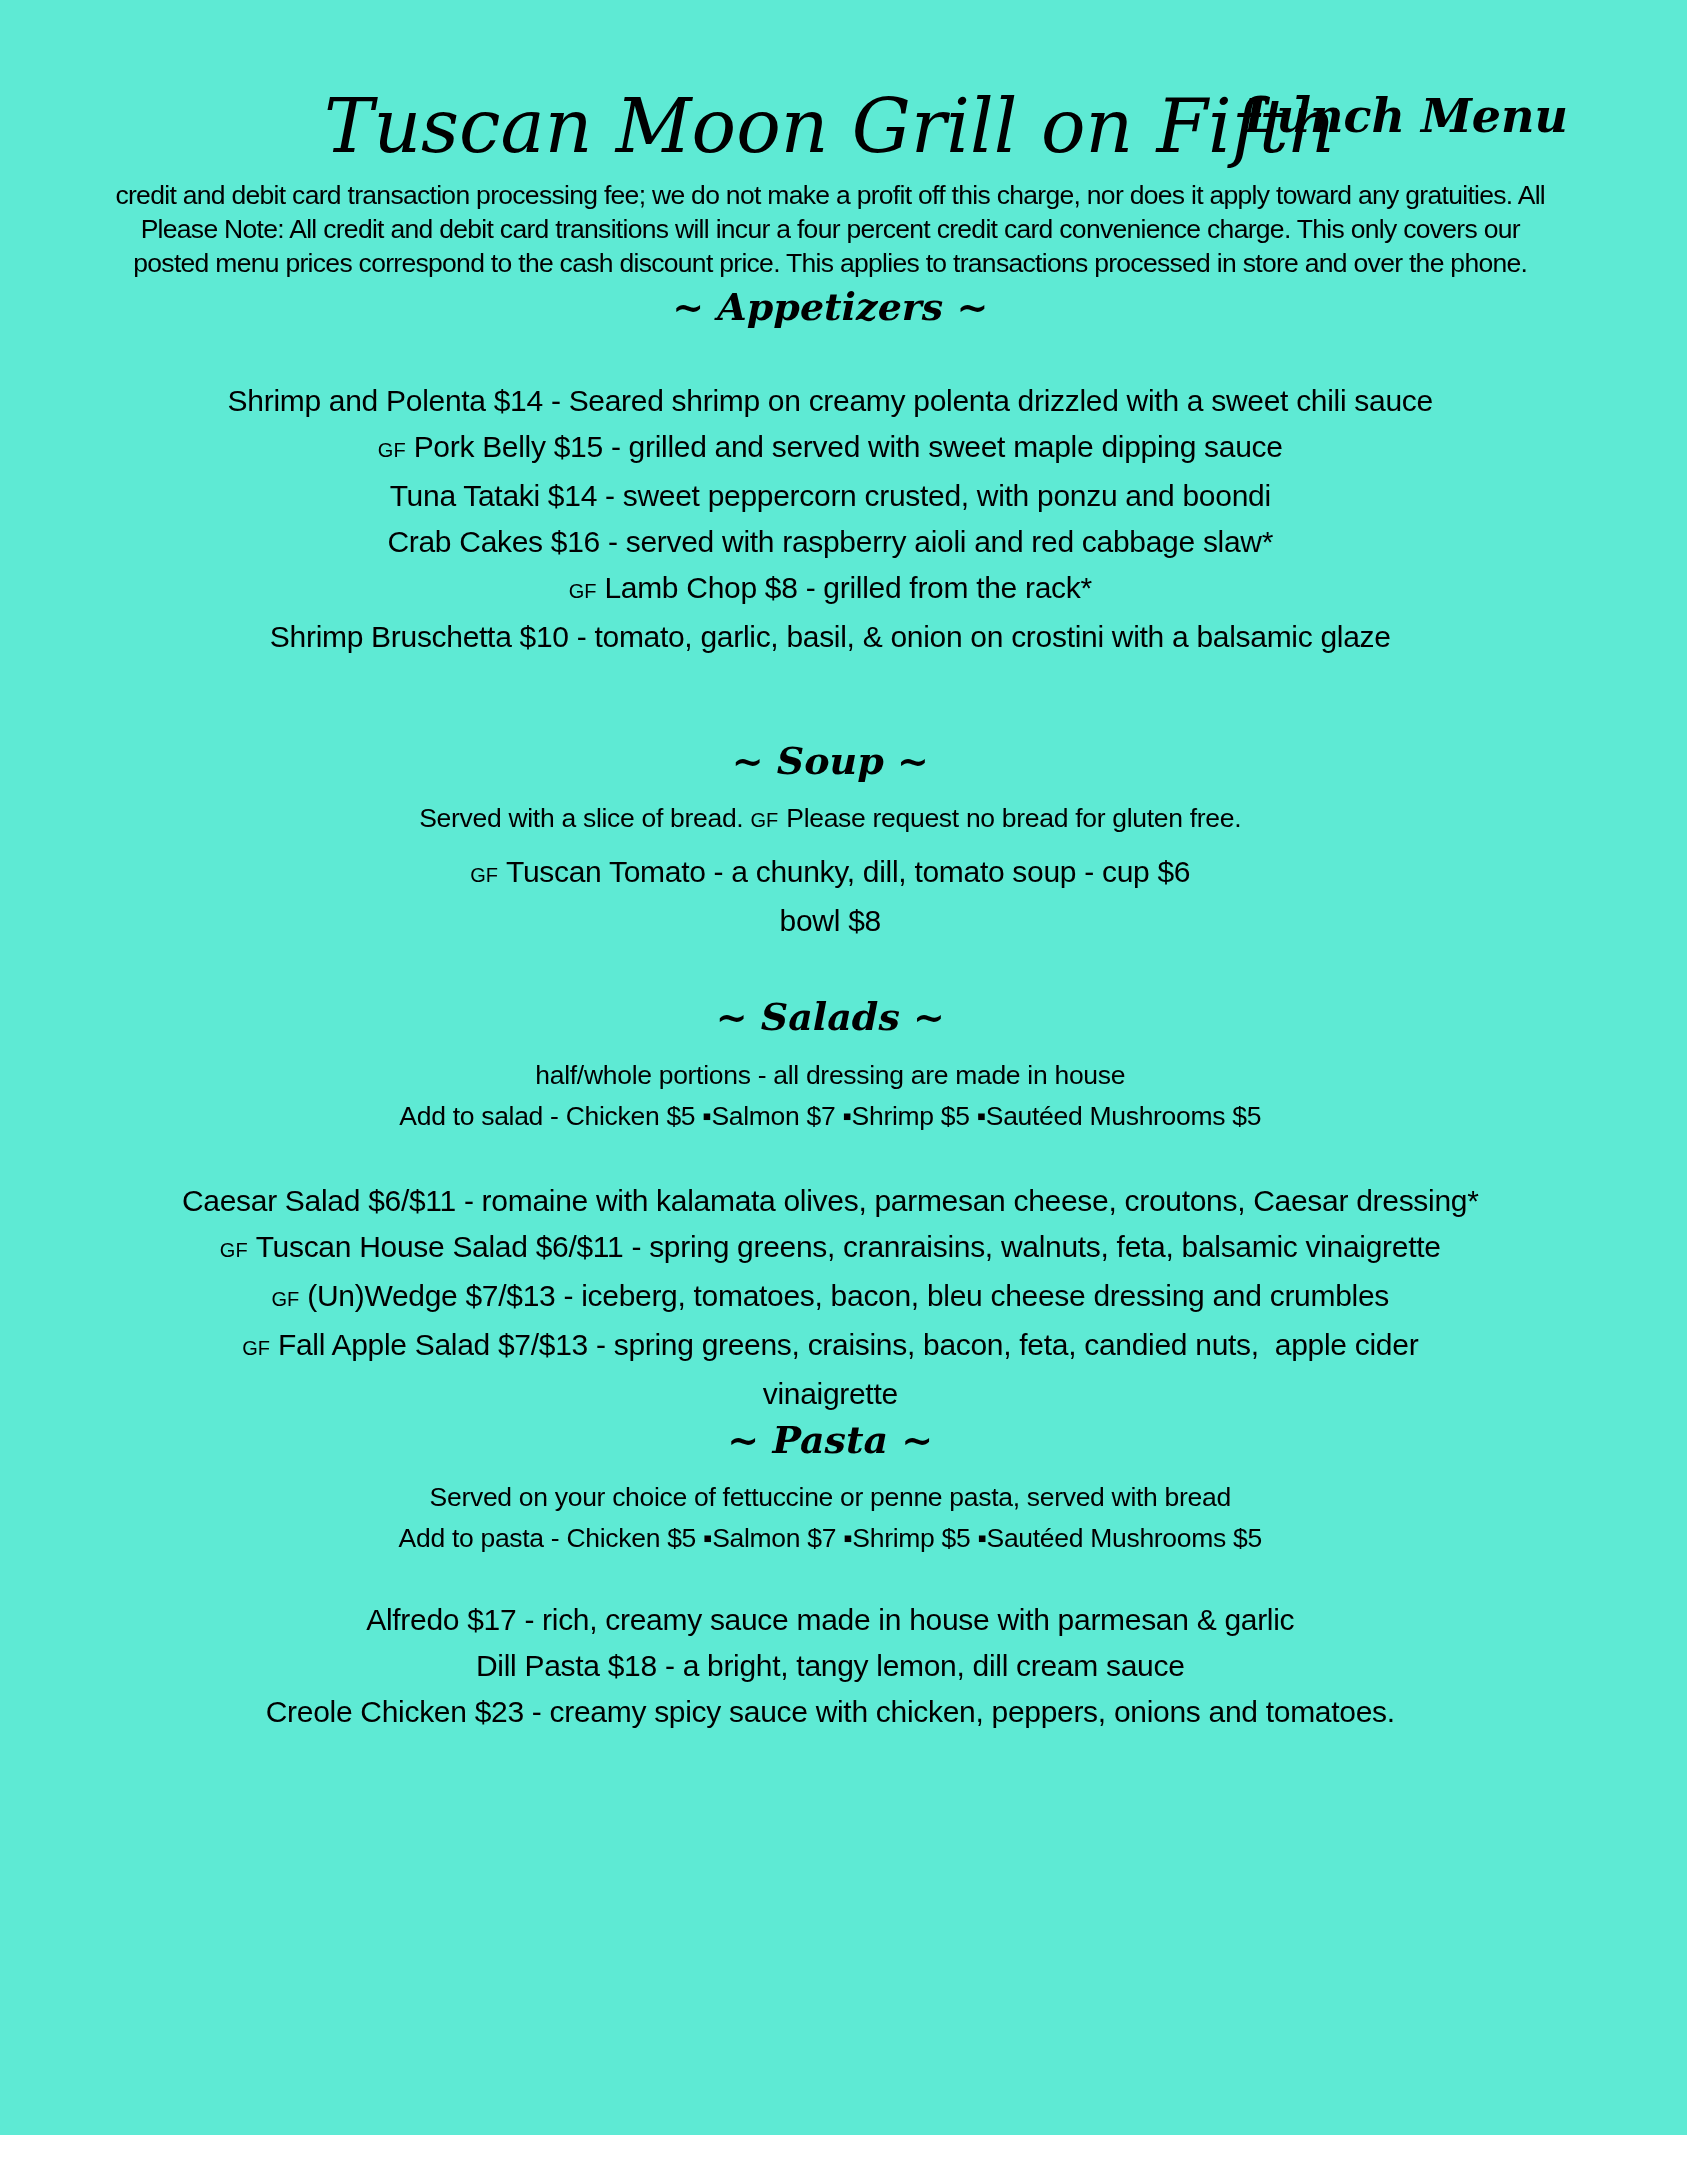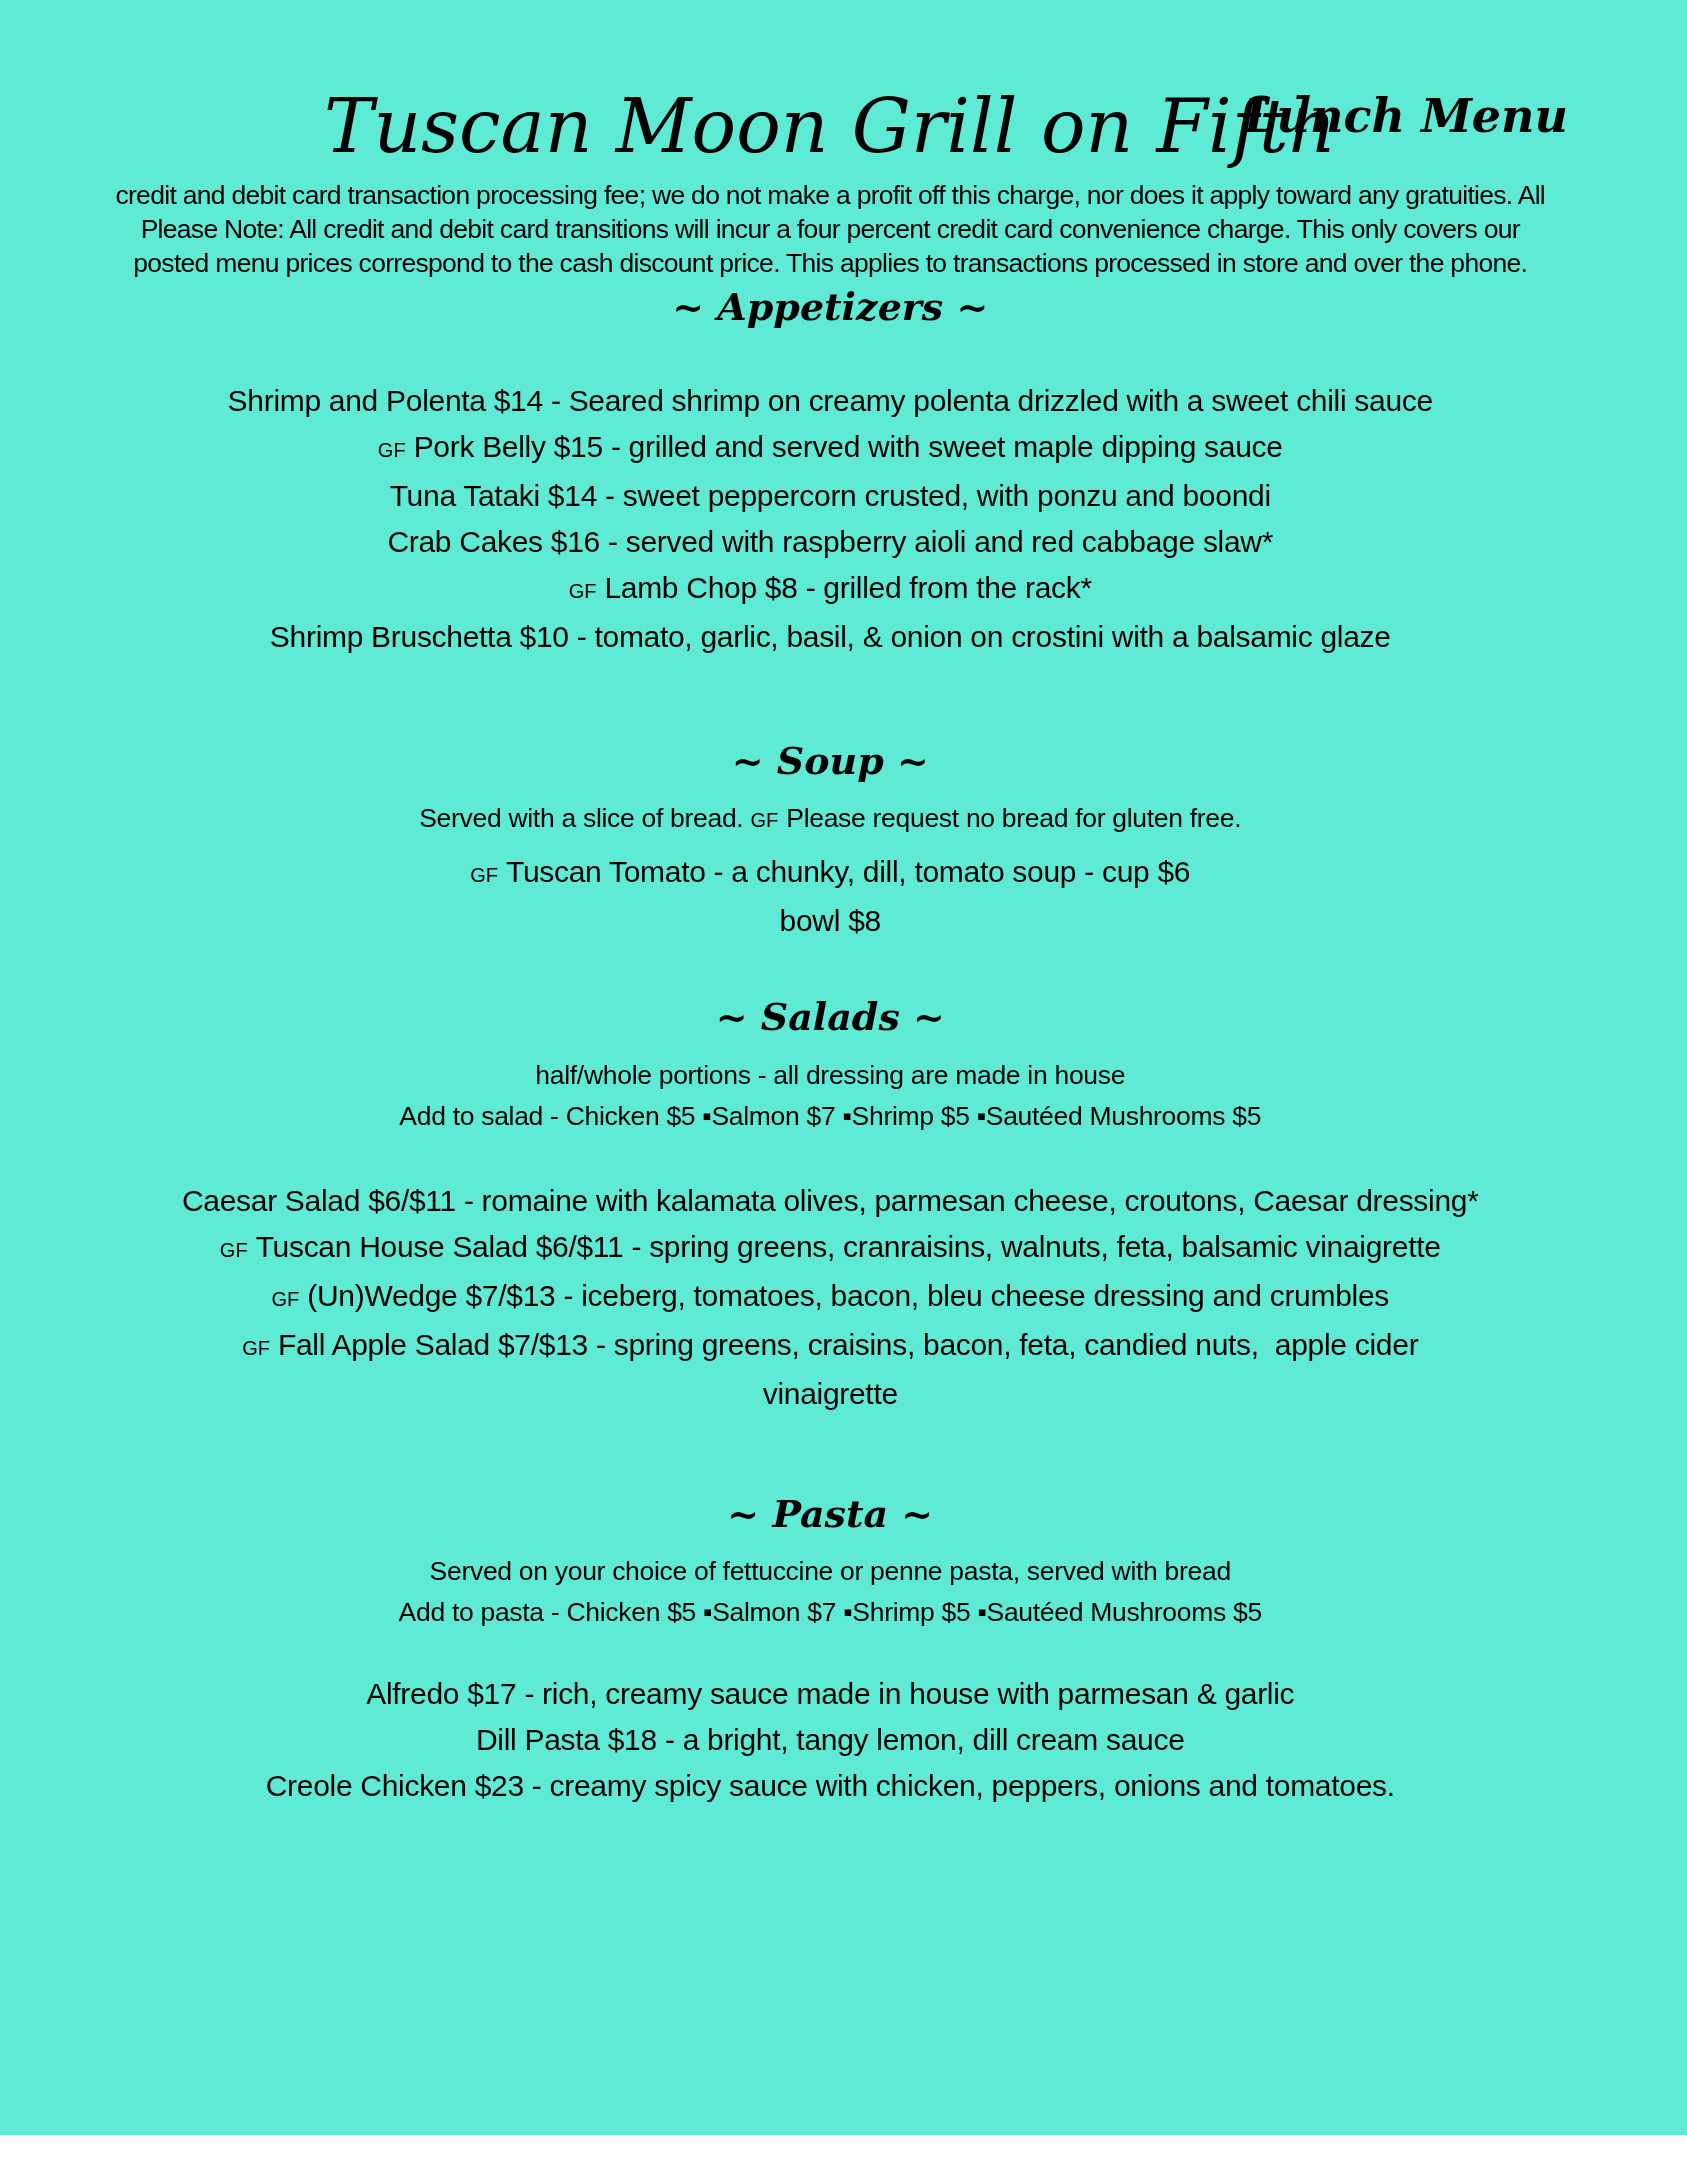--- a/index.html
+++ b/index.html
@@ -48,21 +48,21 @@
     font-style: italic;
     font-weight: 700;
     font-size: 38px;
     line-height: 46px;
     white-space: pre;
   }
   .tilde { font-weight: 700; }
   .hdr-appetizers { margin-top: 4px; }
   .hdr-soup      { margin-top: 78px; }
   .hdr-salads    { margin-top: 50px; }
-  .hdr-pasta     { margin-top: 74px; }
+  .hdr-pasta     { }
   .items {
     font-size: 30px;
     line-height: 46px;
     letter-spacing: -0.3px;
   }
   .items-appetizers { margin-top: 48px; }
   .items-soup       { margin-top: 8px; }
   .items-salads     { margin-top: 41px; }
   .items-pasta      { margin-top: 38px; }
   .item-line { white-space: pre; }

